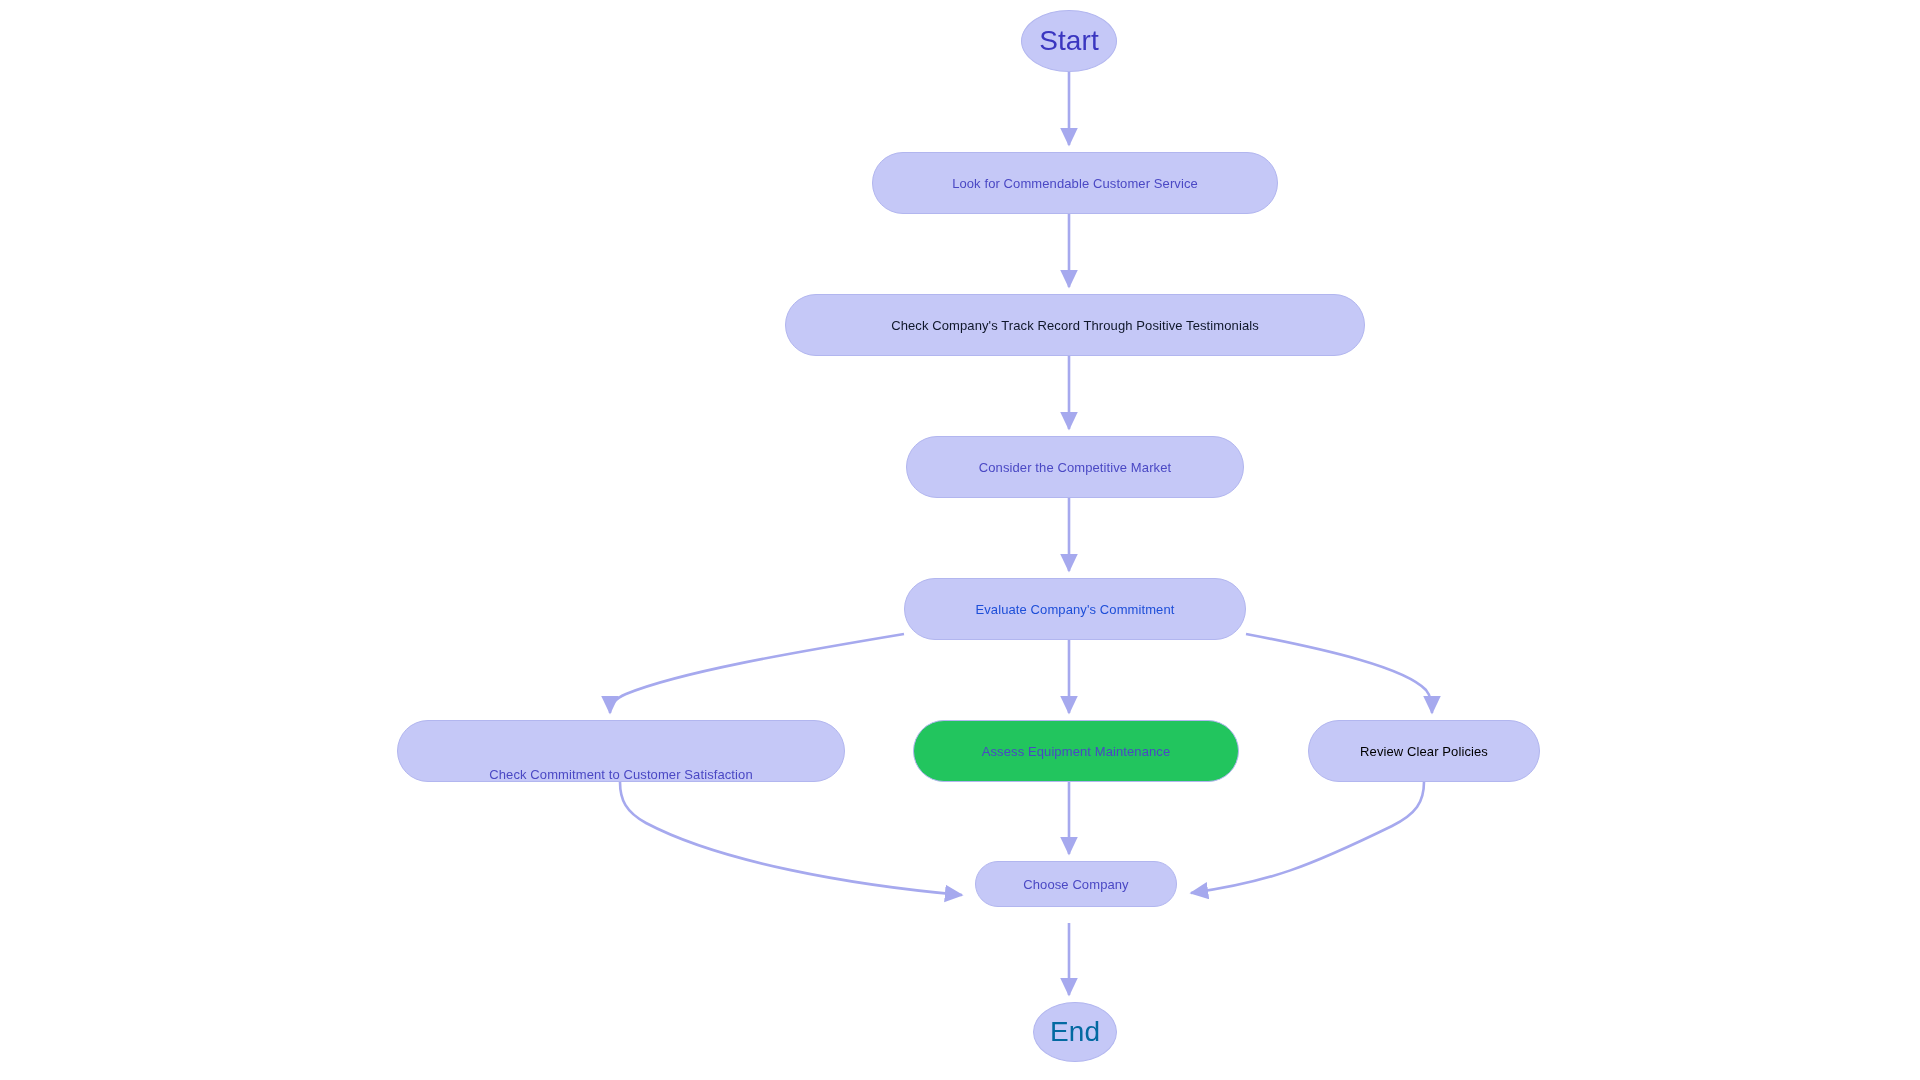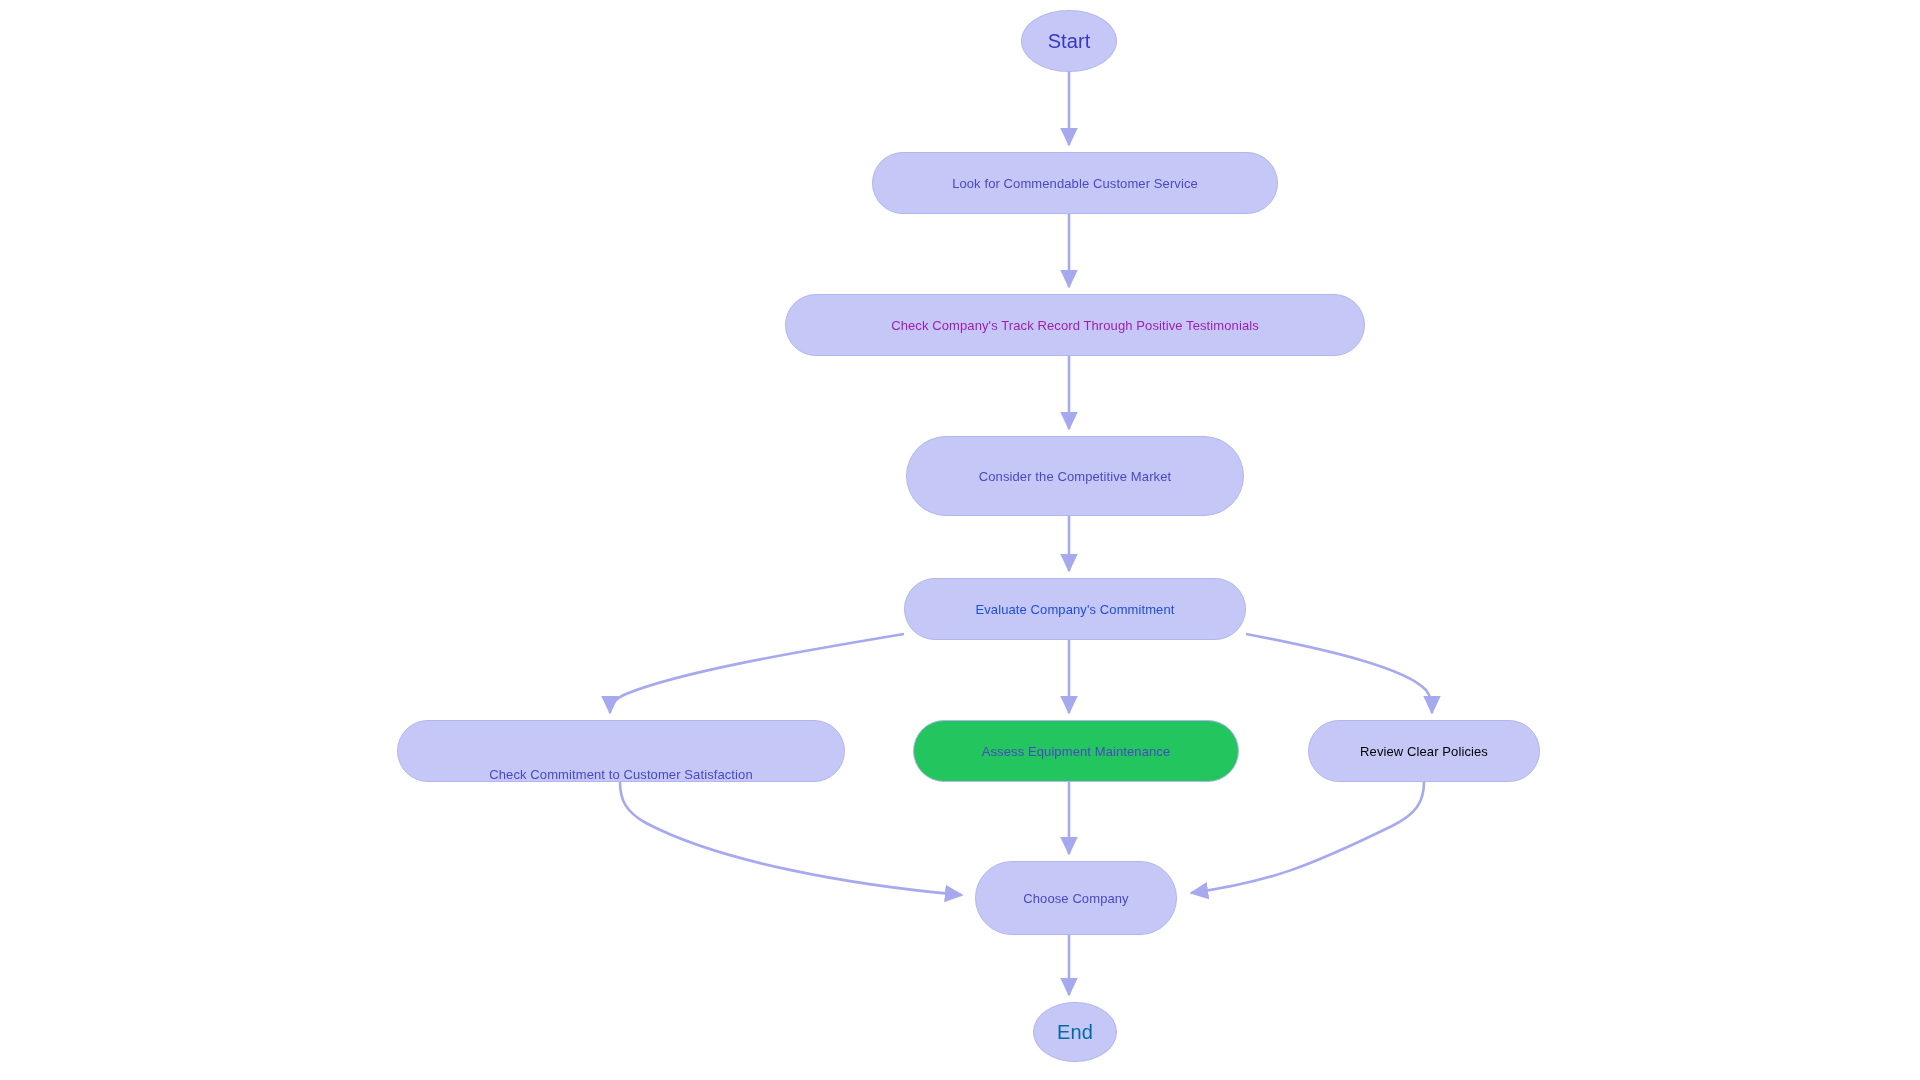--- a/index.html
+++ b/index.html
@@ -41,21 +41,21 @@
     letter-spacing: 0.1px;
     white-space: nowrap;
     line-height: 1;
   }
   .node.pill {
     border-radius: 999px;
   }
   .node.terminator {
     border-radius: 50%;
     color: #3a36c0;
-    font-size: 20px;
+    font-size: 28px;
   }
   .node-label {
     pointer-events: none;
   }
 </style>
 </head>
 <body>
 
 <div id="flowchart-root">
 
@@ -80,39 +80,39 @@
       </g>
   </svg>
 
   <div id="node-group">
       <div class="node terminator" style="left: 1021px; top: 10px; width: 96px; height: 62px; background: rgb(197, 200, 247); border-color: rgb(178, 182, 239); color: rgb(58, 54, 192);">
         <span class="node-label">Start</span>
       </div>
       <div class="node pill" style="left: 872px; top: 152px; width: 406px; height: 62px; background: rgb(197, 200, 247); border-color: rgb(178, 182, 239); color: rgb(74, 72, 196);">
         <span class="node-label">Look for Commendable Customer Service</span>
       </div>
-      <div class="node pill" style="left: 785px; top: 294px; width: 580px; height: 62px; background: rgb(197, 200, 247); border-color: rgb(178, 182, 239); color: #a21caf;">
+      <div class="node pill" style="left: 785px; top: 294px; width: 580px; height: 62px; background: rgb(197, 200, 247); border-color: rgb(178, 182, 239); color: #0f172a;">
         <span class="node-label">Check Company's Track Record Through Positive Testimonials</span>
       </div>
-      <div class="node pill" style="left: 906px; top: 436px; width: 338px; height: 80px; background: rgb(197, 200, 247); border-color: rgb(178, 182, 239); color: rgb(74, 72, 196);">
+      <div class="node pill" style="left: 906px; top: 436px; width: 338px; height: 62px; background: rgb(197, 200, 247); border-color: rgb(178, 182, 239); color: rgb(74, 72, 196);">
         <span class="node-label">Consider the Competitive Market</span>
       </div>
       <div class="node pill" style="left: 904px; top: 578px; width: 342px; height: 62px; background: rgb(197, 200, 247); border-color: rgb(178, 182, 239); color: #1d4ed8;">
         <span class="node-label">Evaluate Company's Commitment</span>
       </div>
       <div class="node pill" style="left: 397px; top: 720px; width: 448px; height: 62px; background: rgb(197, 200, 247); border-color: rgb(178, 182, 239); color: rgb(74, 72, 196); align-items: flex-end;">
         <span class="node-label">Check Commitment to Customer Satisfaction</span>
       </div>
       <div class="node pill" style="left: 913px; top: 720px; width: 326px; height: 62px; background: #22c55e; border-color: rgb(178, 182, 239); color: rgb(74, 72, 196);">
         <span class="node-label">Assess Equipment Maintenance</span>
       </div>
       <div class="node pill" style="left: 1308px; top: 720px; width: 232px; height: 62px; background: rgb(197, 200, 247); border-color: rgb(178, 182, 239); color: #000000;">
         <span class="node-label">Review Clear Policies</span>
       </div>
-      <div class="node pill" style="left: 975px; top: 861px; width: 202px; height: 74px; background: rgb(197, 200, 247); border-color: rgb(178, 182, 239); color: rgb(74, 72, 196);">
+      <div class="node pill" style="left: 975px; top: 861px; width: 202px; height: 46px; background: rgb(197, 200, 247); border-color: rgb(178, 182, 239); color: rgb(74, 72, 196);">
         <span class="node-label">Choose Company</span>
       </div>
       <div class="node terminator" style="left: 1033px; top: 1002px; width: 84px; height: 60px; background: rgb(197, 200, 247); border-color: rgb(178, 182, 239); color: #0369a1;">
         <span class="node-label">End</span>
       </div>
     </div>
 
 </div>
 
 </body></html>

